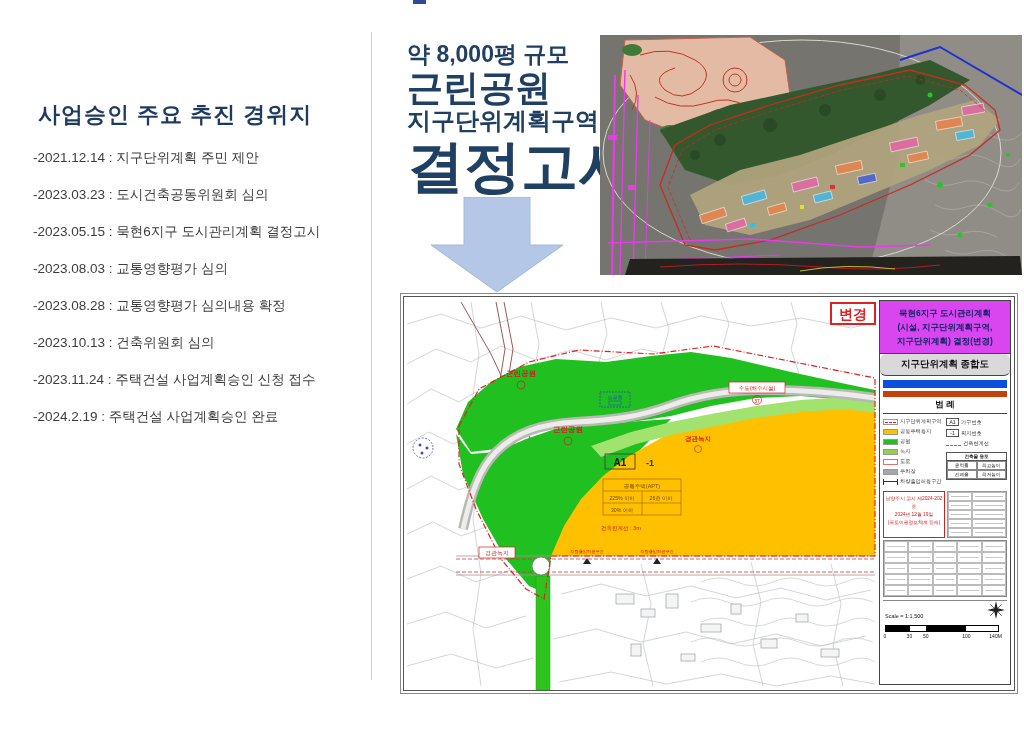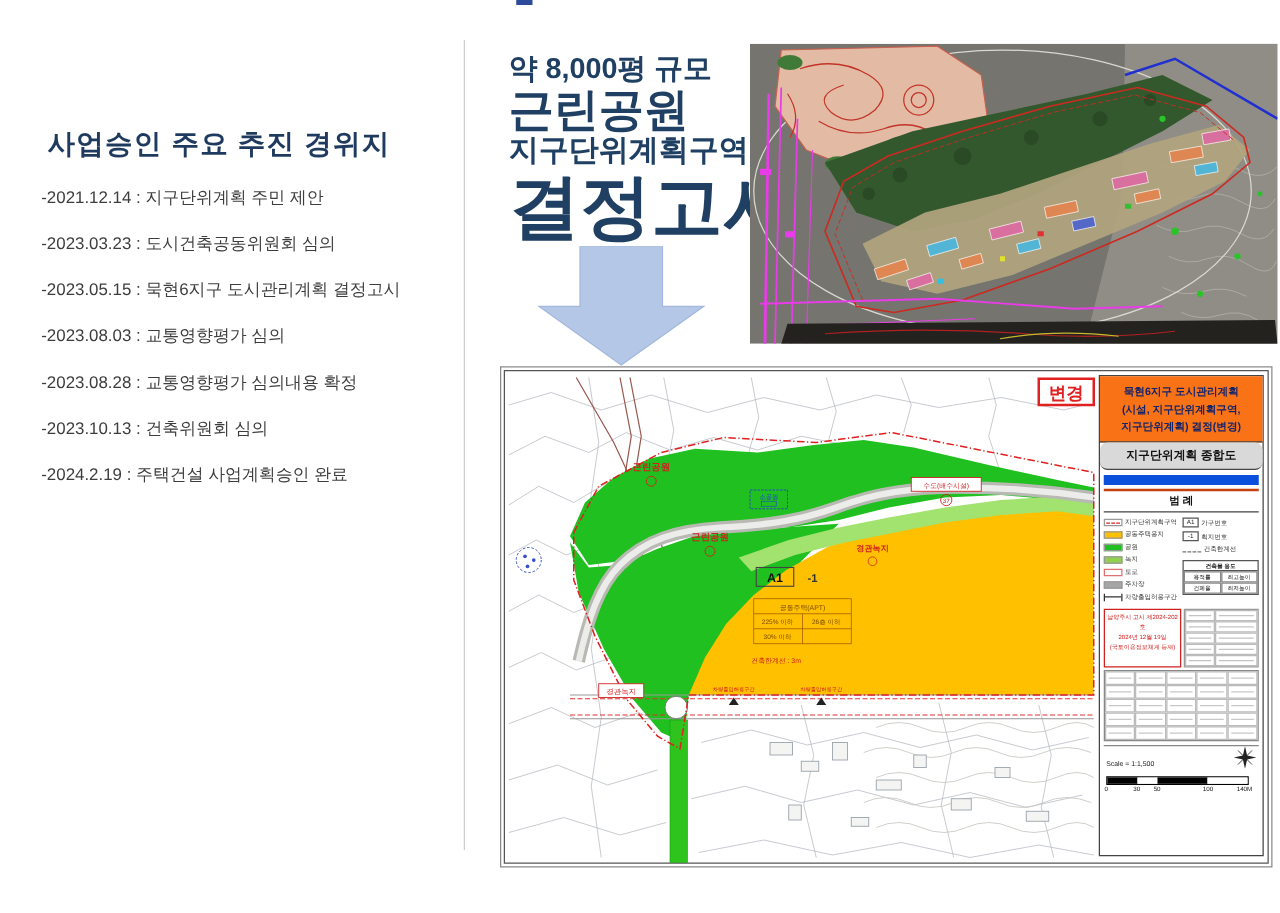--- a/index.html
+++ b/index.html
@@ -22,26 +22,26 @@
   .hl3{font-size:24px;}
   .hl4{font-size:57px;}
 
   
   .mapframe{left:400px;top:293px;width:616px;height:399px;border:1px solid #8a8a8a;background:#fff;}
   .mapframe .inner{position:absolute;left:2px;top:2px;right:2px;bottom:2px;border:1px solid #555;}
 
   
   .panel{position:absolute;left:478px;top:6px;width:132px;height:385px;background:#fff;border:1px solid #444;
          box-sizing:border-box;font-family:inherit;}
-  .p-title{background:#f97316;border-bottom:1px solid #444;padding:5px 2px;text-align:center;
+  .p-title{background:#d946ef;border-bottom:1px solid #444;padding:5px 2px;text-align:center;
            font-size:8.5px;font-weight:bold;color:#14246a;line-height:1.65;}
   .p-sub{background:#d9d9d9;border-bottom:1px solid #444;padding:4px 0;text-align:center;
          font-size:9.5px;font-weight:bold;color:#111;border-radius:6px;}
   .p-bluebar{height:8px;background:#0a50dc;margin:4px 3px 3px 3px;}
-  .p-hdr{border-top:2px solid #c2410c;border-bottom:1px solid #444;margin:0 3px;text-align:center;
+  .p-hdr{border-top:6px solid #c2410c;border-bottom:1px solid #444;margin:0 3px;text-align:center;
          font-size:8.5px;font-weight:bold;padding:2px 0;color:#111;}
   .p-body{display:flex;gap:2px;padding:4px 3px;}
   .lg-col{display:flex;flex-direction:column;gap:3px;flex:1;}
   .lg-row{display:flex;align-items:center;gap:2px;font-size:5.2px;color:#333;white-space:nowrap;}
   .sw{width:15px;height:6px;border:1px solid #999;flex:none;box-sizing:border-box;position:relative;background:#fff;}
   .sw.boundary::after{content:"";position:absolute;left:1px;right:1px;top:2px;border-top:1px dashed #e02020;}
   .sw.orange{background:#ffc000;}
   .sw.green{background:#1fc01f;}
   .sw.lgreen{background:#92d050;}
   .sw.road{border-color:#e07070;}
@@ -80,20 +80,21 @@
 <div class="slide">
 
   <div class="abs title">사업승인 주요 추진 경위지</div>
   <div class="abs timeline">
     <div class="row">-2021.12.14 : 지구단위계획 주민 제안</div>
     <div class="row">-2023.03.23 : 도시건축공동위원회 심의</div>
     <div class="row">-2023.05.15 : 묵현6지구 도시관리계획 결정고시</div>
     <div class="row">-2023.08.03 : 교통영향평가 심의</div>
     <div class="row">-2023.08.28 : 교통영향평가 심의내용 확정</div>
     <div class="row">-2023.10.13 : 건축위원회 심의</div>
+    <div class="row">-2023.11.24 : 주택건설 사업계획승인 신청 접수</div>
     <div class="row">-2024.2.19 : 주택건설 사업계획승인 완료</div>
   </div>
 
   <div class="abs divider"></div>
   <div class="abs top-sliver"></div>
 
   <div class="abs headline">
     <div class="hl1">약 8,000평 규모</div>
     <div class="hl2">근린공원</div>
     <div class="hl3">지구단위계획구역</div>

